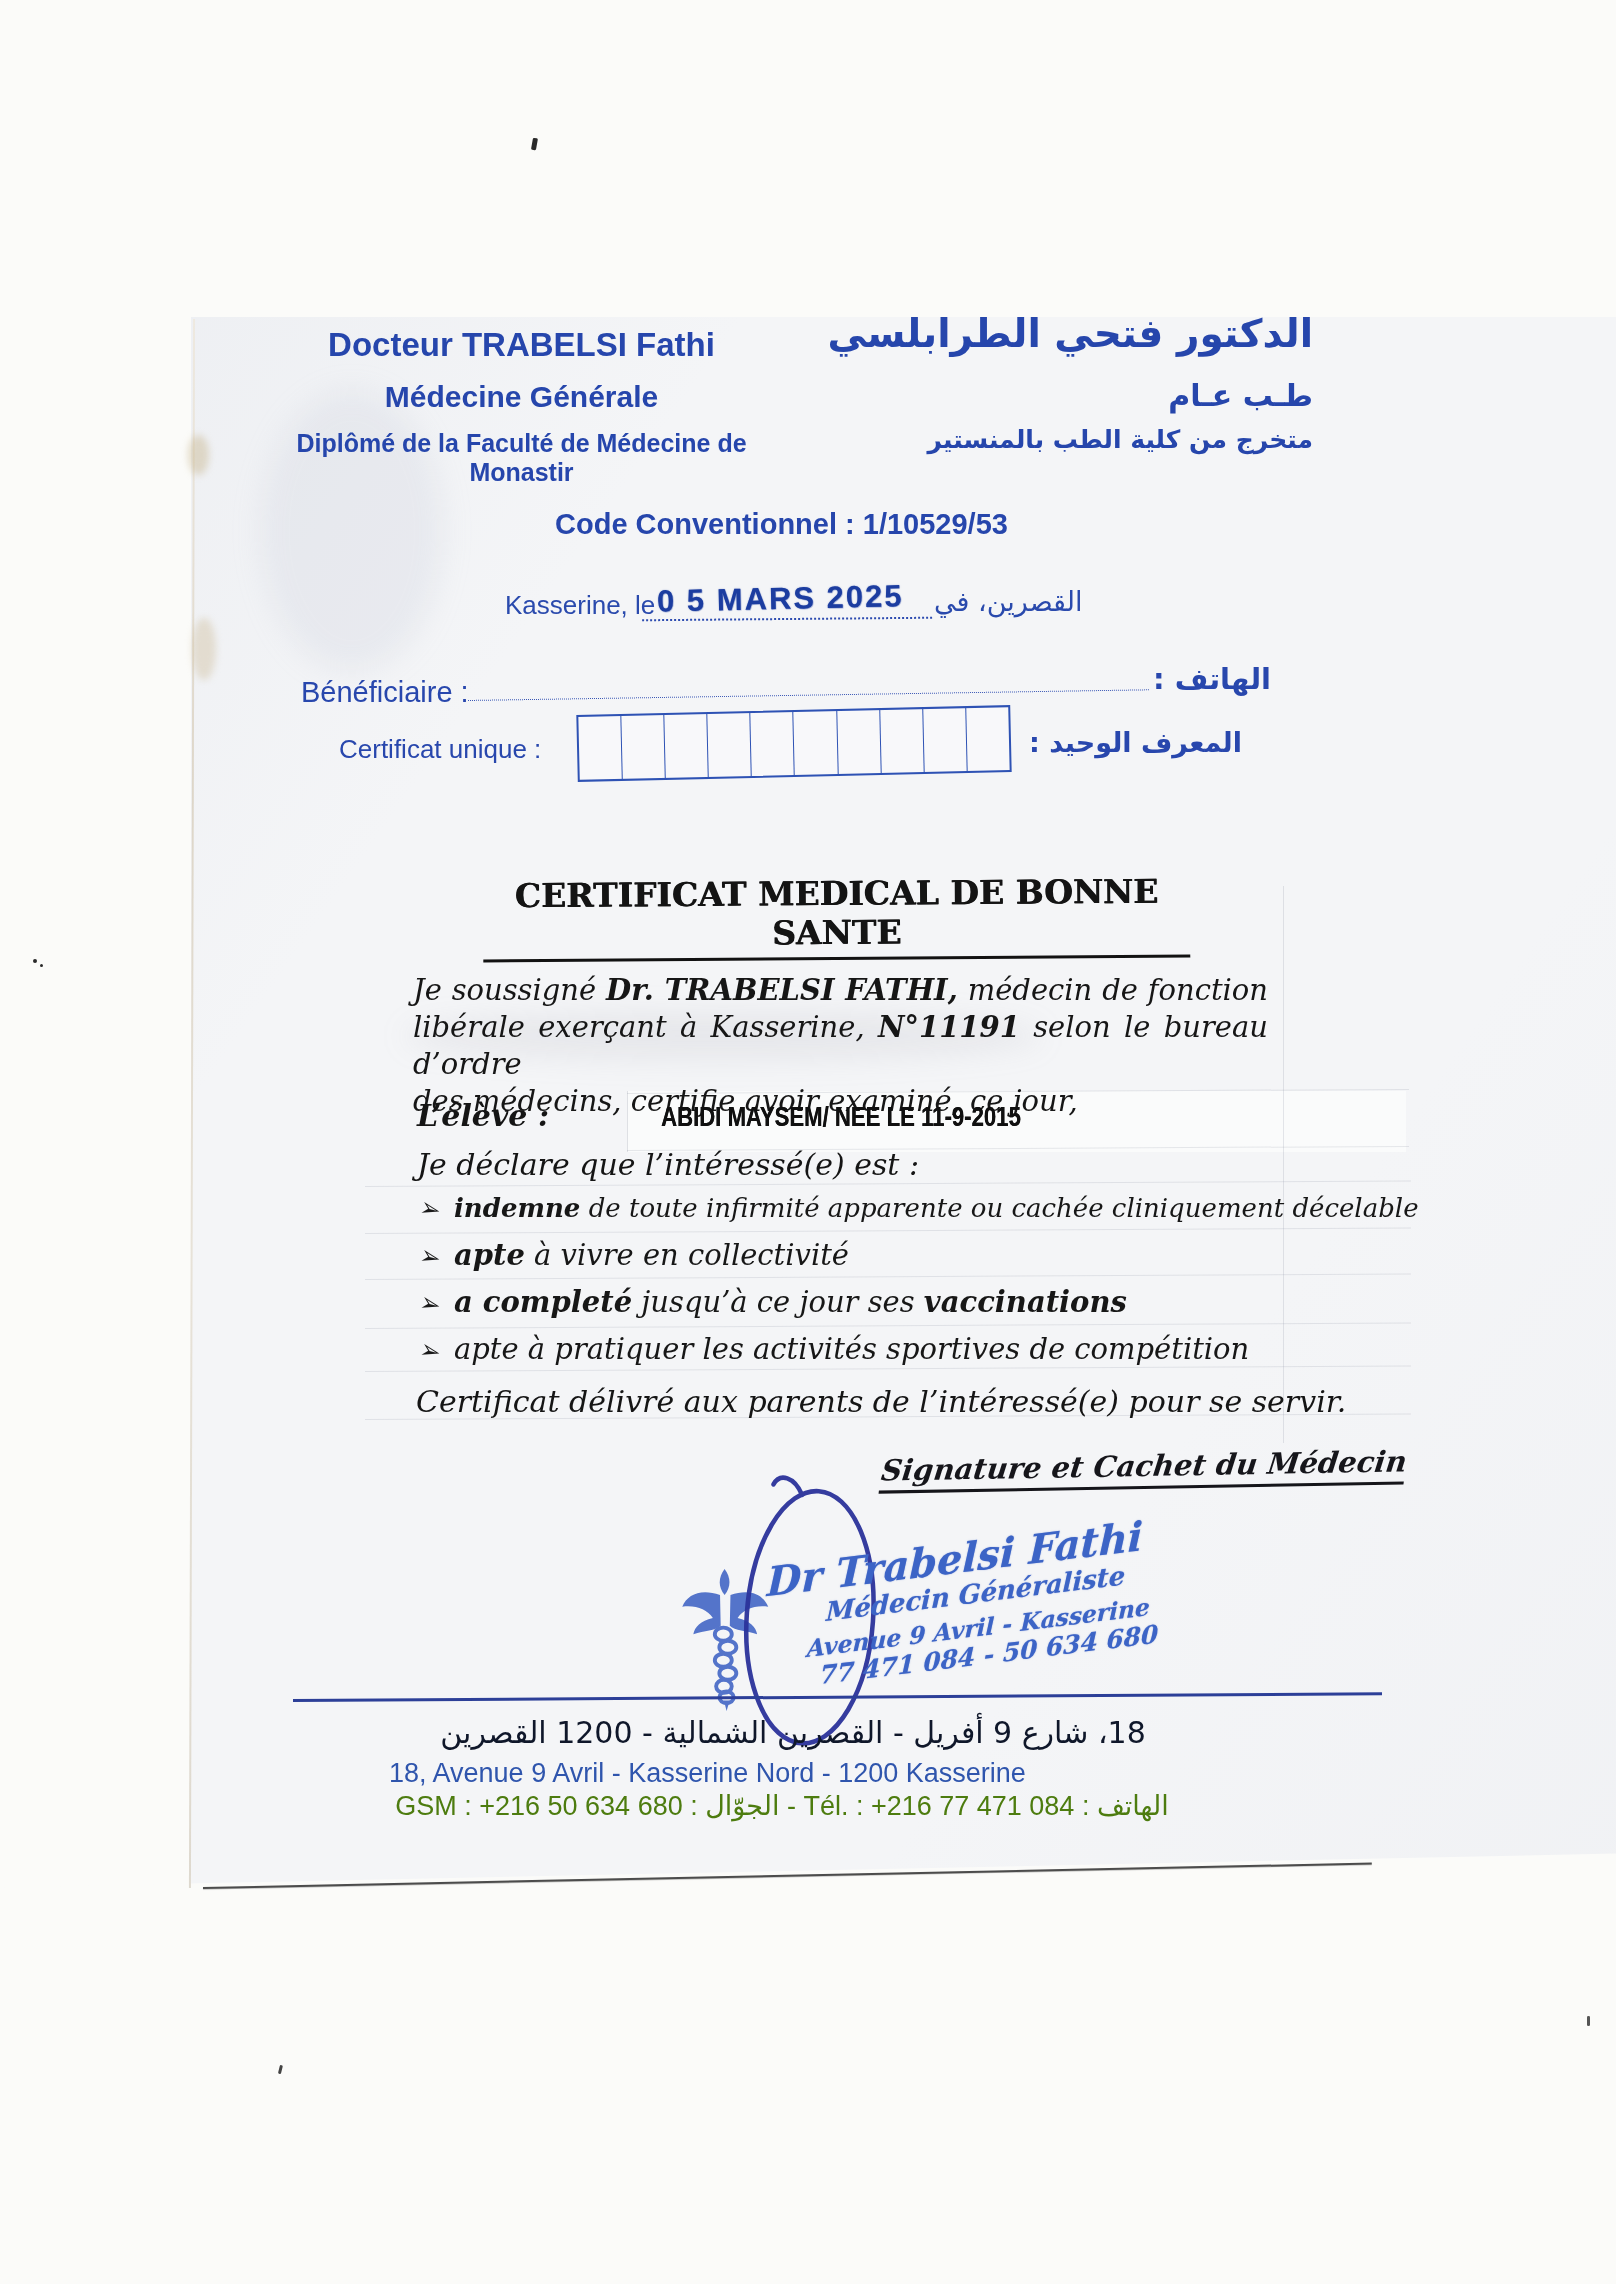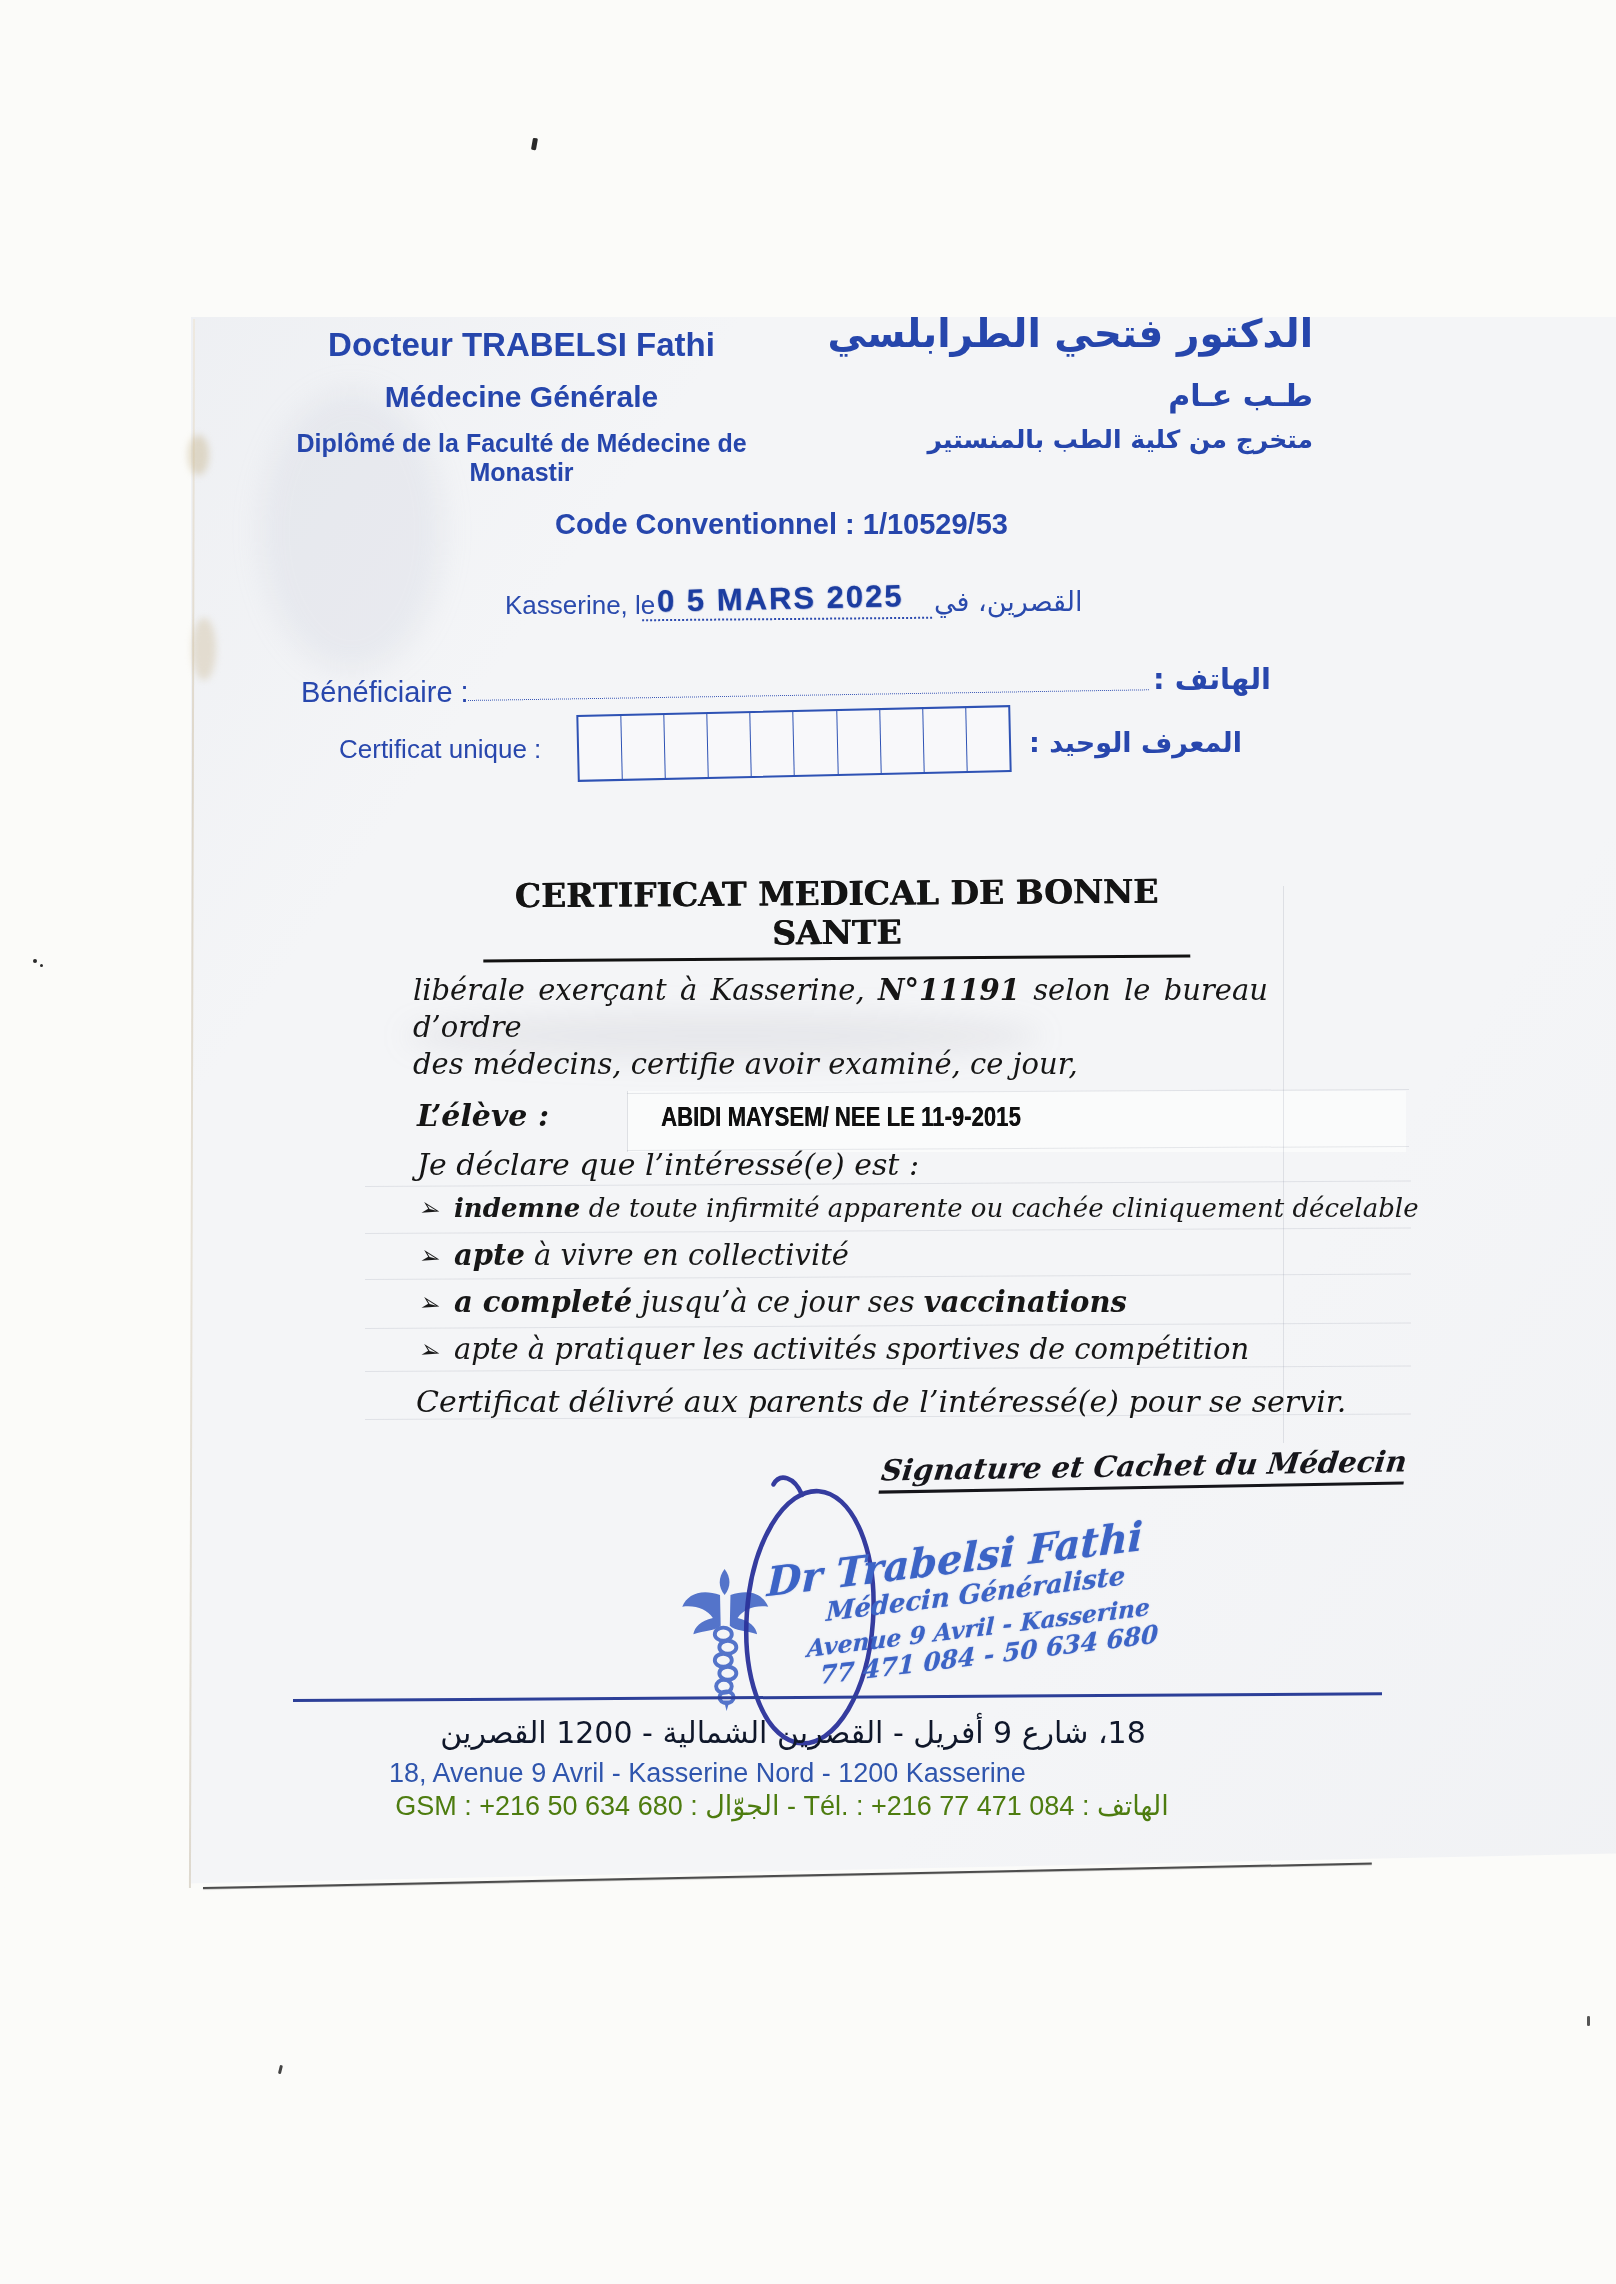--- a/index.html
+++ b/index.html
@@ -138,20 +138,21 @@
   <div class="cell"></div>
   <div class="cell"></div>
   <div class="cell"></div>
   <div class="cell"></div>
 </div>
 <div class="abs benef-ar" style="left:1029px;top:727px;font-size:27px;">المعرف الوحيد :</div>
 
 <div class="abs doc-title">CERTIFICAT MEDICAL DE BONNE SANTE</div>
 
 <div class="abs para">
+  <div class="jline"><span>Je soussigné </span><b>Dr. TRABELSI FATHI,</b><span> médecin de fonction</span></div>
   <div class="jline"><span>libérale exerçant à Kasserine, </span><b>N°11191</b><span> selon le bureau d’ordre</span></div>
   <div><span>des médecins, certifie avoir examiné, ce jour,</span></div>
 </div>
 
 <div class="abs eleve-label">L’élève :</div>
 <div class="abs eleve-value">ABIDI MAYSEM/ NEE LE 11-9-2015</div>
 
 <div class="abs declare">Je déclare que l’intéressé(e) est :</div>
 
 <div class="abs check-item fs40" style="top:1193px;">

